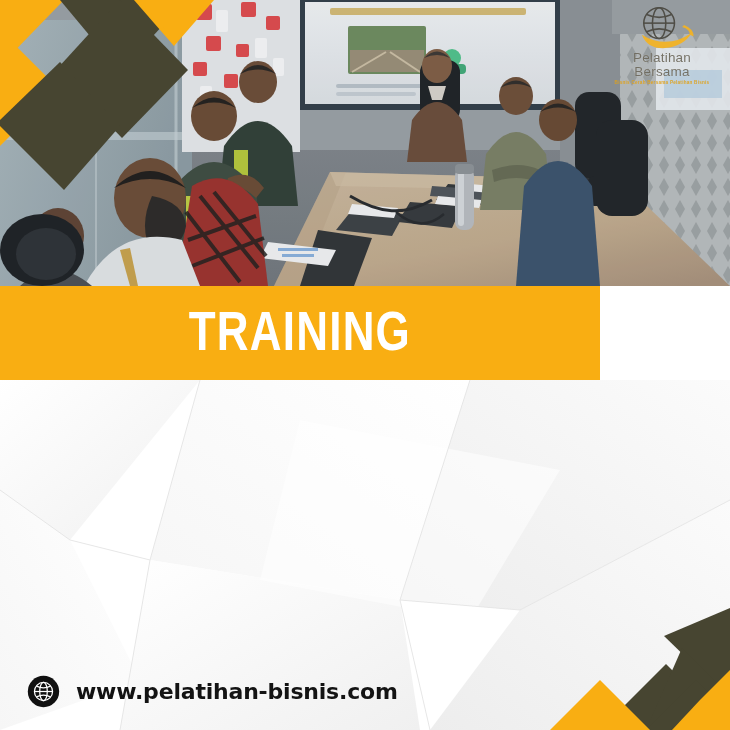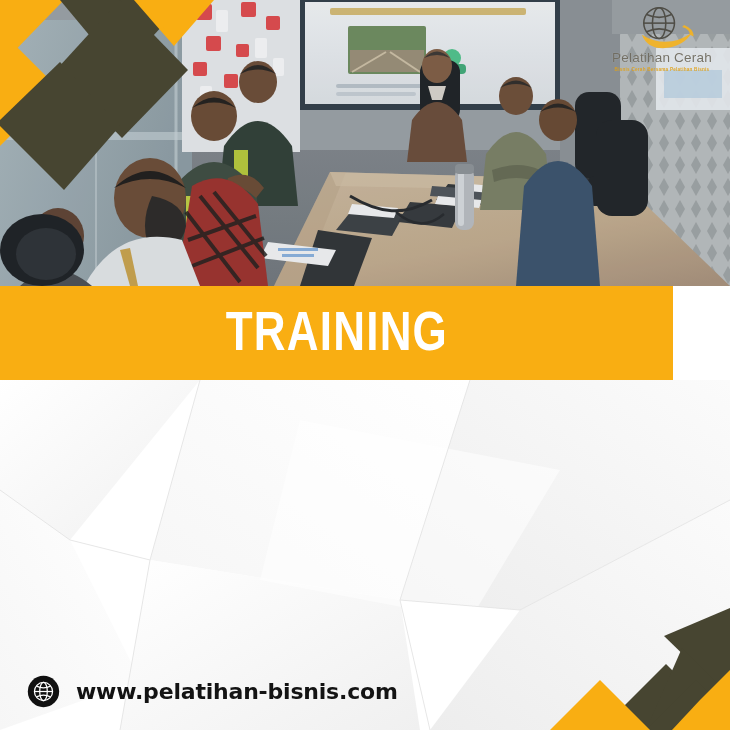--- a/index.html
+++ b/index.html
@@ -46,21 +46,21 @@
   }
   .logo-tag{
     font-family:"Liberation Sans", sans-serif;
     font-size:4.6px; font-weight:700; letter-spacing:.25px;
     color:#e0a21a; line-height:1.2; margin-top:2px;
     white-space:nowrap; overflow:hidden;
   }
 
   
   .banner{
-    position:absolute; left:0; top:286px; width:673px; height:94px;
+    position:absolute; left:0; top:286px; width:600px; height:94px;
     background:#f9ae12;
     display:flex; align-items:center; justify-content:center;text-align:center;
   }
   .banner-text{
     font-family:"Liberation Sans Narrow","Liberation Sans", sans-serif;
     font-weight:700;
     font-size:55px;
     line-height:1;
     color:#ffffff;
     letter-spacing:1.5px;
@@ -317,21 +317,21 @@
         <g fill="none" stroke="#4a4840" stroke-width="1.6">
           <circle cx="52" cy="22" r="16"></circle>
           <ellipse cx="52" cy="22" rx="7" ry="16"></ellipse>
           <line x1="36" y1="22" x2="68" y2="22"></line>
           <path d="M39 13 q13 6 26 0"></path>
           <path d="M39 31 q13 -6 26 0"></path>
         </g>
         <path d="M34 34 q26 16 52 -2 q-8 14 -28 16 q-18 1 -24 -14 Z" fill="#f4b323"></path>
         <path d="M78 24 q10 4 10 12 l-4 -2 q0 -6 -8 -8 Z" fill="#f4b323"></path>
       </svg>
-      <div class="logo-name">Pelatihan Cerah</div>
+      <div class="logo-name">Pelatihan Bersama</div>
       <div class="logo-tag">Bisnis Cerah Bersama Pelatihan Bisnis</div>
     </div>
   </div>
 
   <div class="banner">
     <div class="banner-text">TRAINING</div>
   </div>
 
   <div class="lower">
     <svg class="lower-bg" viewBox="0 0 730 350" preserveAspectRatio="none">

